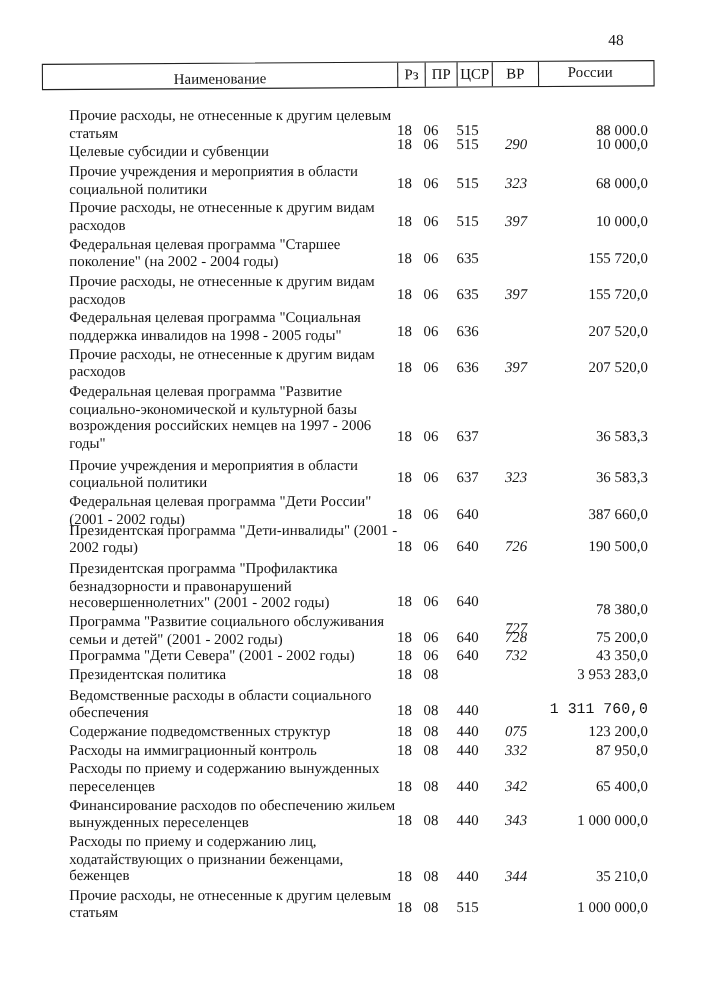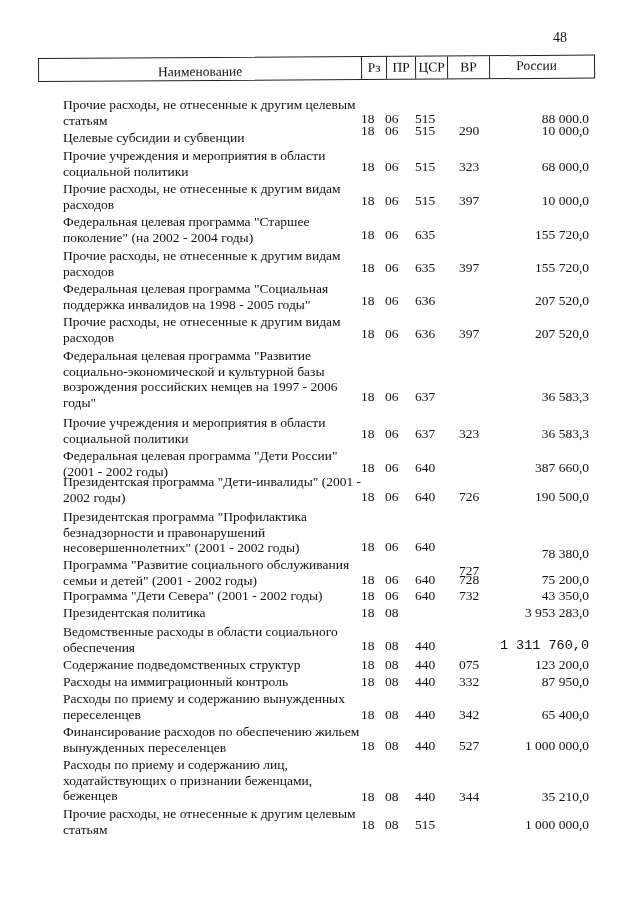--- a/index.html
+++ b/index.html
@@ -33,21 +33,21 @@
       position: absolute; left: 0; width: 310px; line-height: 15.5px;
       white-space: pre-line;
       margin-left: 20px;
     }
     .row .c {
       position: absolute; line-height: 15.5px;
     }
     .rz { left: 318px; }
     .pr { left: 342px; }
     .csr { left: 372px; }
-    .vr { left: 416px; }
+    .vr { left: 416px; font-style: italic; }
     .sum { right: 14px; text-align: right; }
   </style>
 </head>
 <body>
 
 <div class="page-number">48</div>
 
 <div class="header">
   <div class="h-name">Наименование</div>
   <div class="h-rz">Рз</div>
@@ -235,21 +235,21 @@
       <div class="c csr" style="top: 16px;">440</div>
       <div class="c vr" style="top: 16px;">342</div>
       <div class="c sum" style="top: 16px;">65 400,0</div>
     </div>
     <div class="row" style="top: 627px;">
       <div class="name">Финансирование расходов по обеспечению жильем
 вынужденных переселенцев</div>
       <div class="c rz" style="top: 14px;">18</div>
       <div class="c pr" style="top: 14px;">08</div>
       <div class="c csr" style="top: 14px;">440</div>
-      <div class="c vr" style="top: 14px;">527</div>
+      <div class="c vr" style="top: 14px;">343</div>
       <div class="c sum" style="top: 14px;">1 000 000,0</div>
     </div>
     <div class="row" style="top: 660px;">
       <div class="name">Расходы по приему и содержанию лиц,
 ходатайствующих о признании беженцами,
 беженцев</div>
       <div class="c rz" style="top: 32px;">18</div>
       <div class="c pr" style="top: 32px;">08</div>
       <div class="c csr" style="top: 32px;">440</div>
       <div class="c vr" style="top: 32px;">344</div>

